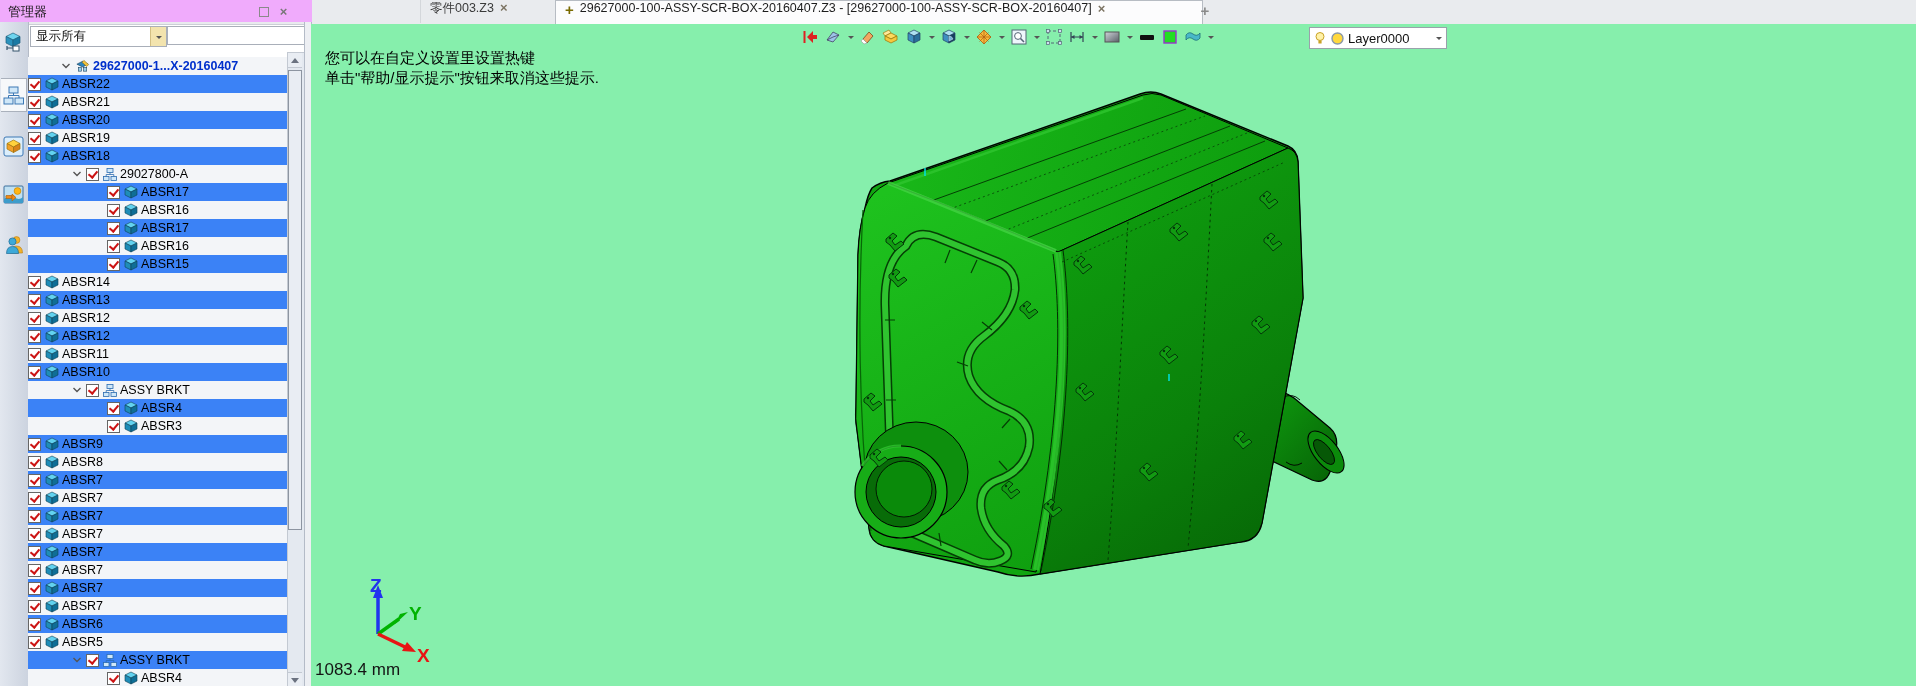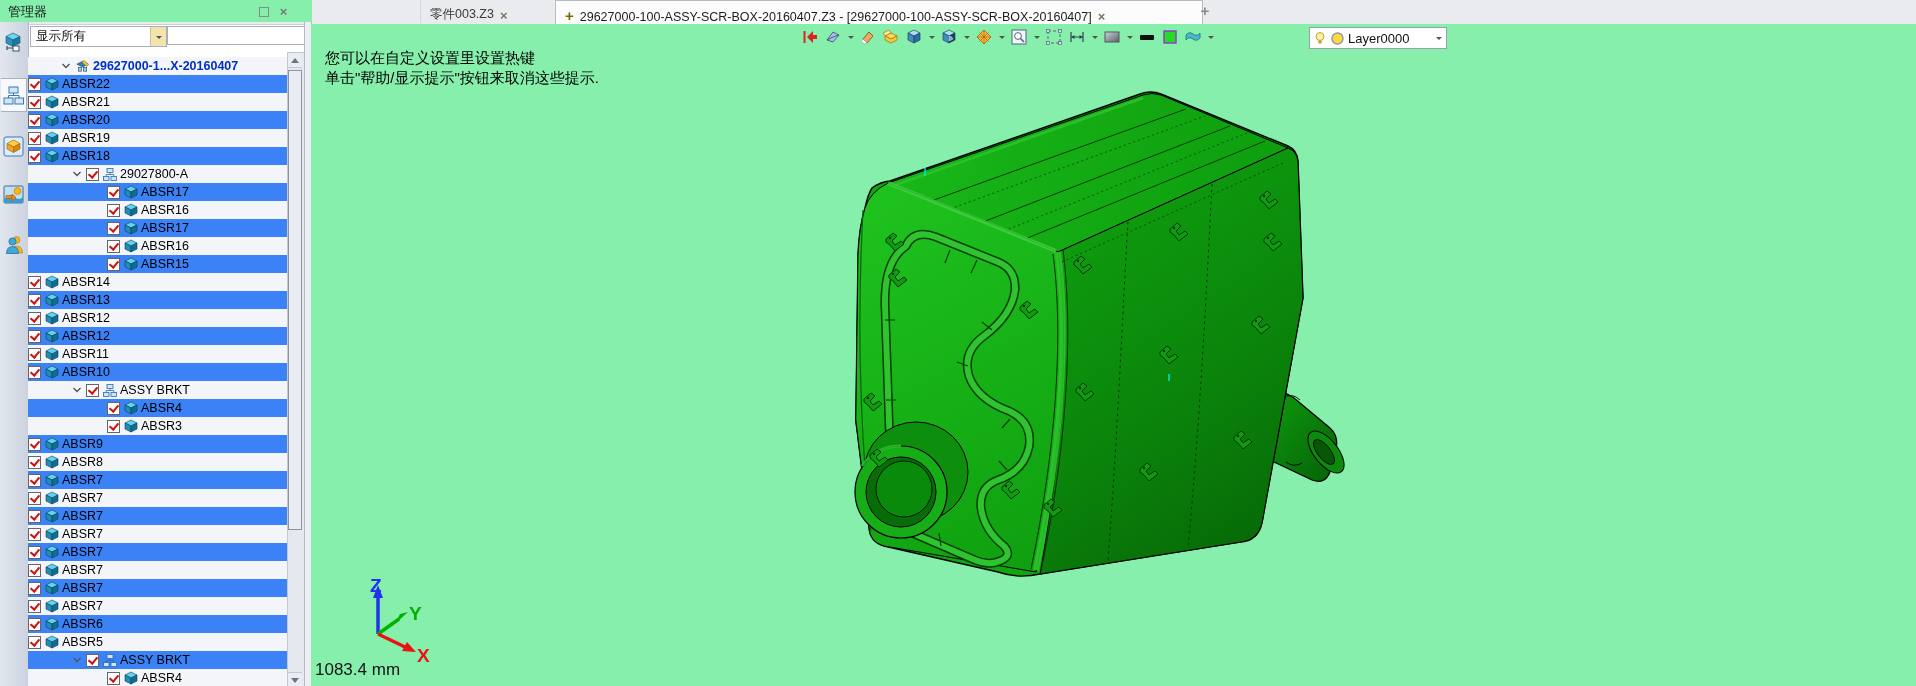--- a/index.html
+++ b/index.html
@@ -1,31 +1,31 @@
 <!DOCTYPE html>
 <html><head>
 <meta charset="utf-8">
 <style>
   html,body{margin:0;padding:0;background:#fff}
   #root{position:relative;width:1916px;height:686px;overflow:hidden;
         font-family:"Liberation Sans",sans-serif;background:#fff;color:#111}
 
   
   .tabbar{position:absolute;left:0;top:0;width:1916px;height:24px;background:#e9ebee;border-bottom:1px solid #ccd0d6}
-  .doc-tab{position:absolute;top:0;height:23px;display:flex;align-items:flex-end;gap:6px;padding:0 9px;
+  .doc-tab{position:absolute;top:0;height:23px;display:flex;align-items:flex-start;gap:6px;padding:0 9px;
            font-size:12.5px;white-space:nowrap;overflow:hidden;cursor:default}
   .doc-tab .x{color:#7c7463;font-size:13px;font-weight:bold}
   #tab1{left:420px;width:118px;color:#3a3a3a;border-left:1px solid #d4d7db;border-right:1px solid #d4d7db}
   #tab2{left:555px;width:628px;background:#fcfcfd;border:1px solid #b7bcc3;border-bottom:2px solid #3a7bd5;color:#1d1d1d}
   #tab2 .plus{color:#7a6a00;font-weight:bold;font-size:15px}
   .newtab{position:absolute;left:1196px;top:2px;width:18px;height:18px;text-align:center;line-height:18px;
           color:#8a8a8a;font-size:15px;font-weight:bold}
 
   
-  .panel-top{position:absolute;left:0;top:0;width:312px;height:22px;background:#86efac}
+  .panel-top{position:absolute;left:0;top:0;width:312px;height:22px;background:#f0abfc}
   .panel-title{position:absolute;left:8px;top:3px;font-size:13px;color:#151515}
   .pbtn{position:absolute;top:5px;width:13px;height:13px;display:flex;align-items:center;justify-content:center;color:#777}
   #p-restore{left:257px}
   #p-restore i{display:block;width:8px;height:8px;border:1.4px solid #808archive08a}
   #p-restore i{border:1.4px solid #8a8a8a}
   #p-close{left:277px;font-size:13px;font-weight:bold}
 
   
   .rail{position:absolute;left:0;top:22px;width:28px;height:664px;
         background:linear-gradient(90deg,#e2e7ef,#ccd3df);border-right:1px solid #b4bbc7}

